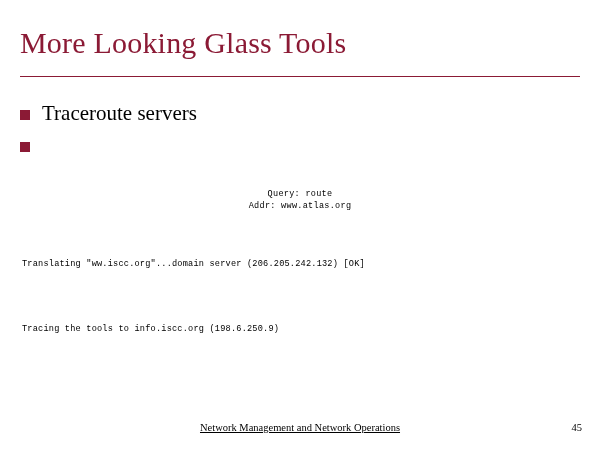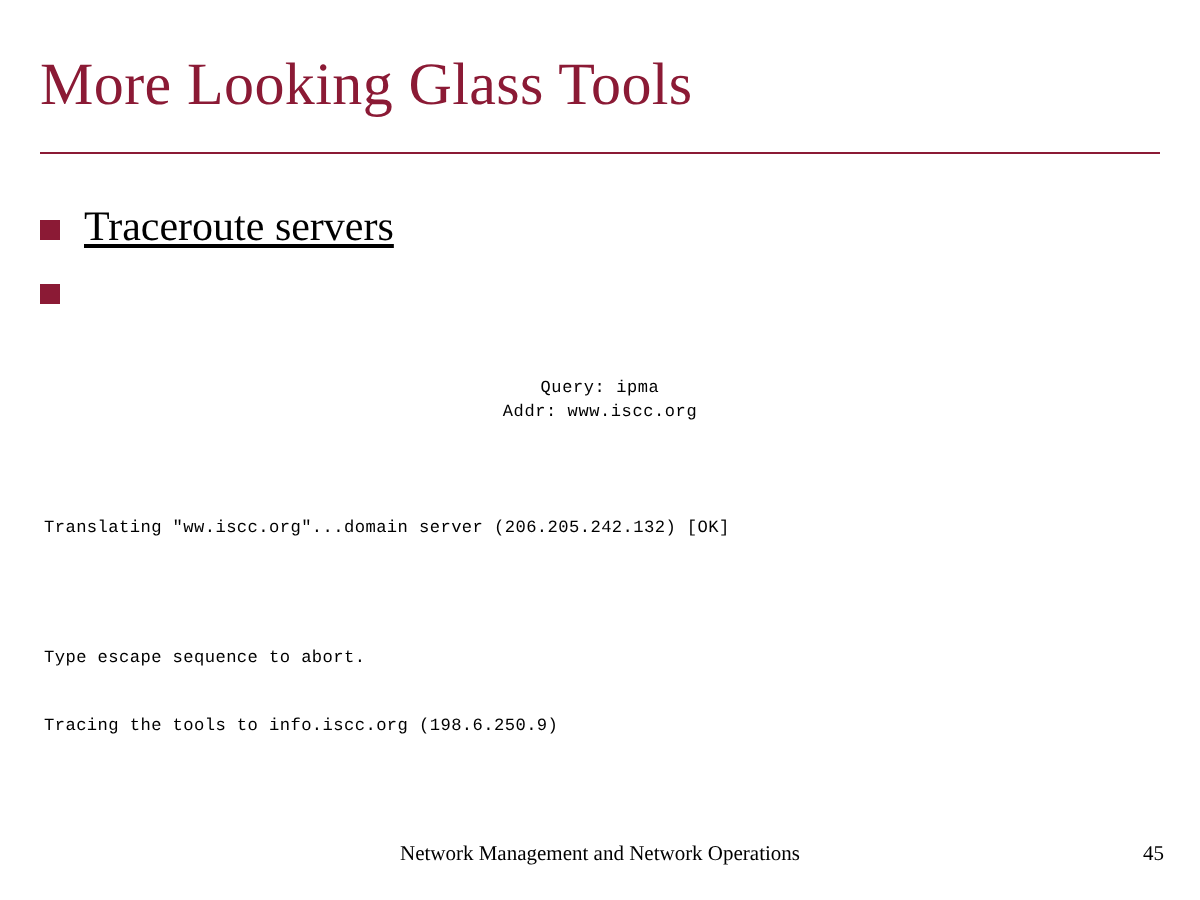--- a/index.html
+++ b/index.html
@@ -54,21 +54,20 @@
     background: #8b1a35;
     margin-top: 10px;
     margin-right: 12px;
     flex: none;
   }
   .bullet-text {
     font-family: "Liberation Serif", serif;
     font-size: 21px;
     color: #000000;
     line-height: 1.25;
-    text-decoration: underline;
   }
   .query-block {
     position: absolute;
     top: 188px;
     left: 0;
     right: 0;
     text-align: center;
     font-family: "Liberation Mono", monospace;
     font-size: 8.5px;
     color: #000000;
@@ -98,20 +97,21 @@
     height: 14px;
   }
   .footer-center {
     position: absolute;
     left: 0;
     right: 0;
     text-align: center;
     font-family: "Liberation Serif", serif;
     font-size: 10.5px;
     color: #000000;
+    text-decoration: underline;
   }
   .footer-page {
     position: absolute;
     right: 18px;
     top: 0;
     font-family: "Liberation Serif", serif;
     font-size: 10.5px;
     color: #000000;
   }
 </style>
@@ -127,28 +127,27 @@
     <div class="bullet">
       <span class="bullet-marker"></span>
       <span class="bullet-text">Traceroute servers</span>
     </div>
     <div class="bullet">
       <span class="bullet-marker"></span>
     </div>
   </div>
 
   <div class="query-block">
-    <div>Query: ipma</div>
-    <div>Addr: www.iscc.org</div>
+    <div>Query: route</div>
+    <div>Addr: www.atlas.org</div>
   </div>
 
   <div class="trace-output">
     <div>Translating "ww.iscc.org"...domain server (206.205.242.132) [OK]</div>
     <span class="gap"></span>
-    <div>Type escape sequence to abort.</div>
     <div>Tracing the tools to info.iscc.org (198.6.250.9)</div>
     <span class="gap"></span>
     
     
     
     
     
     
     
     

